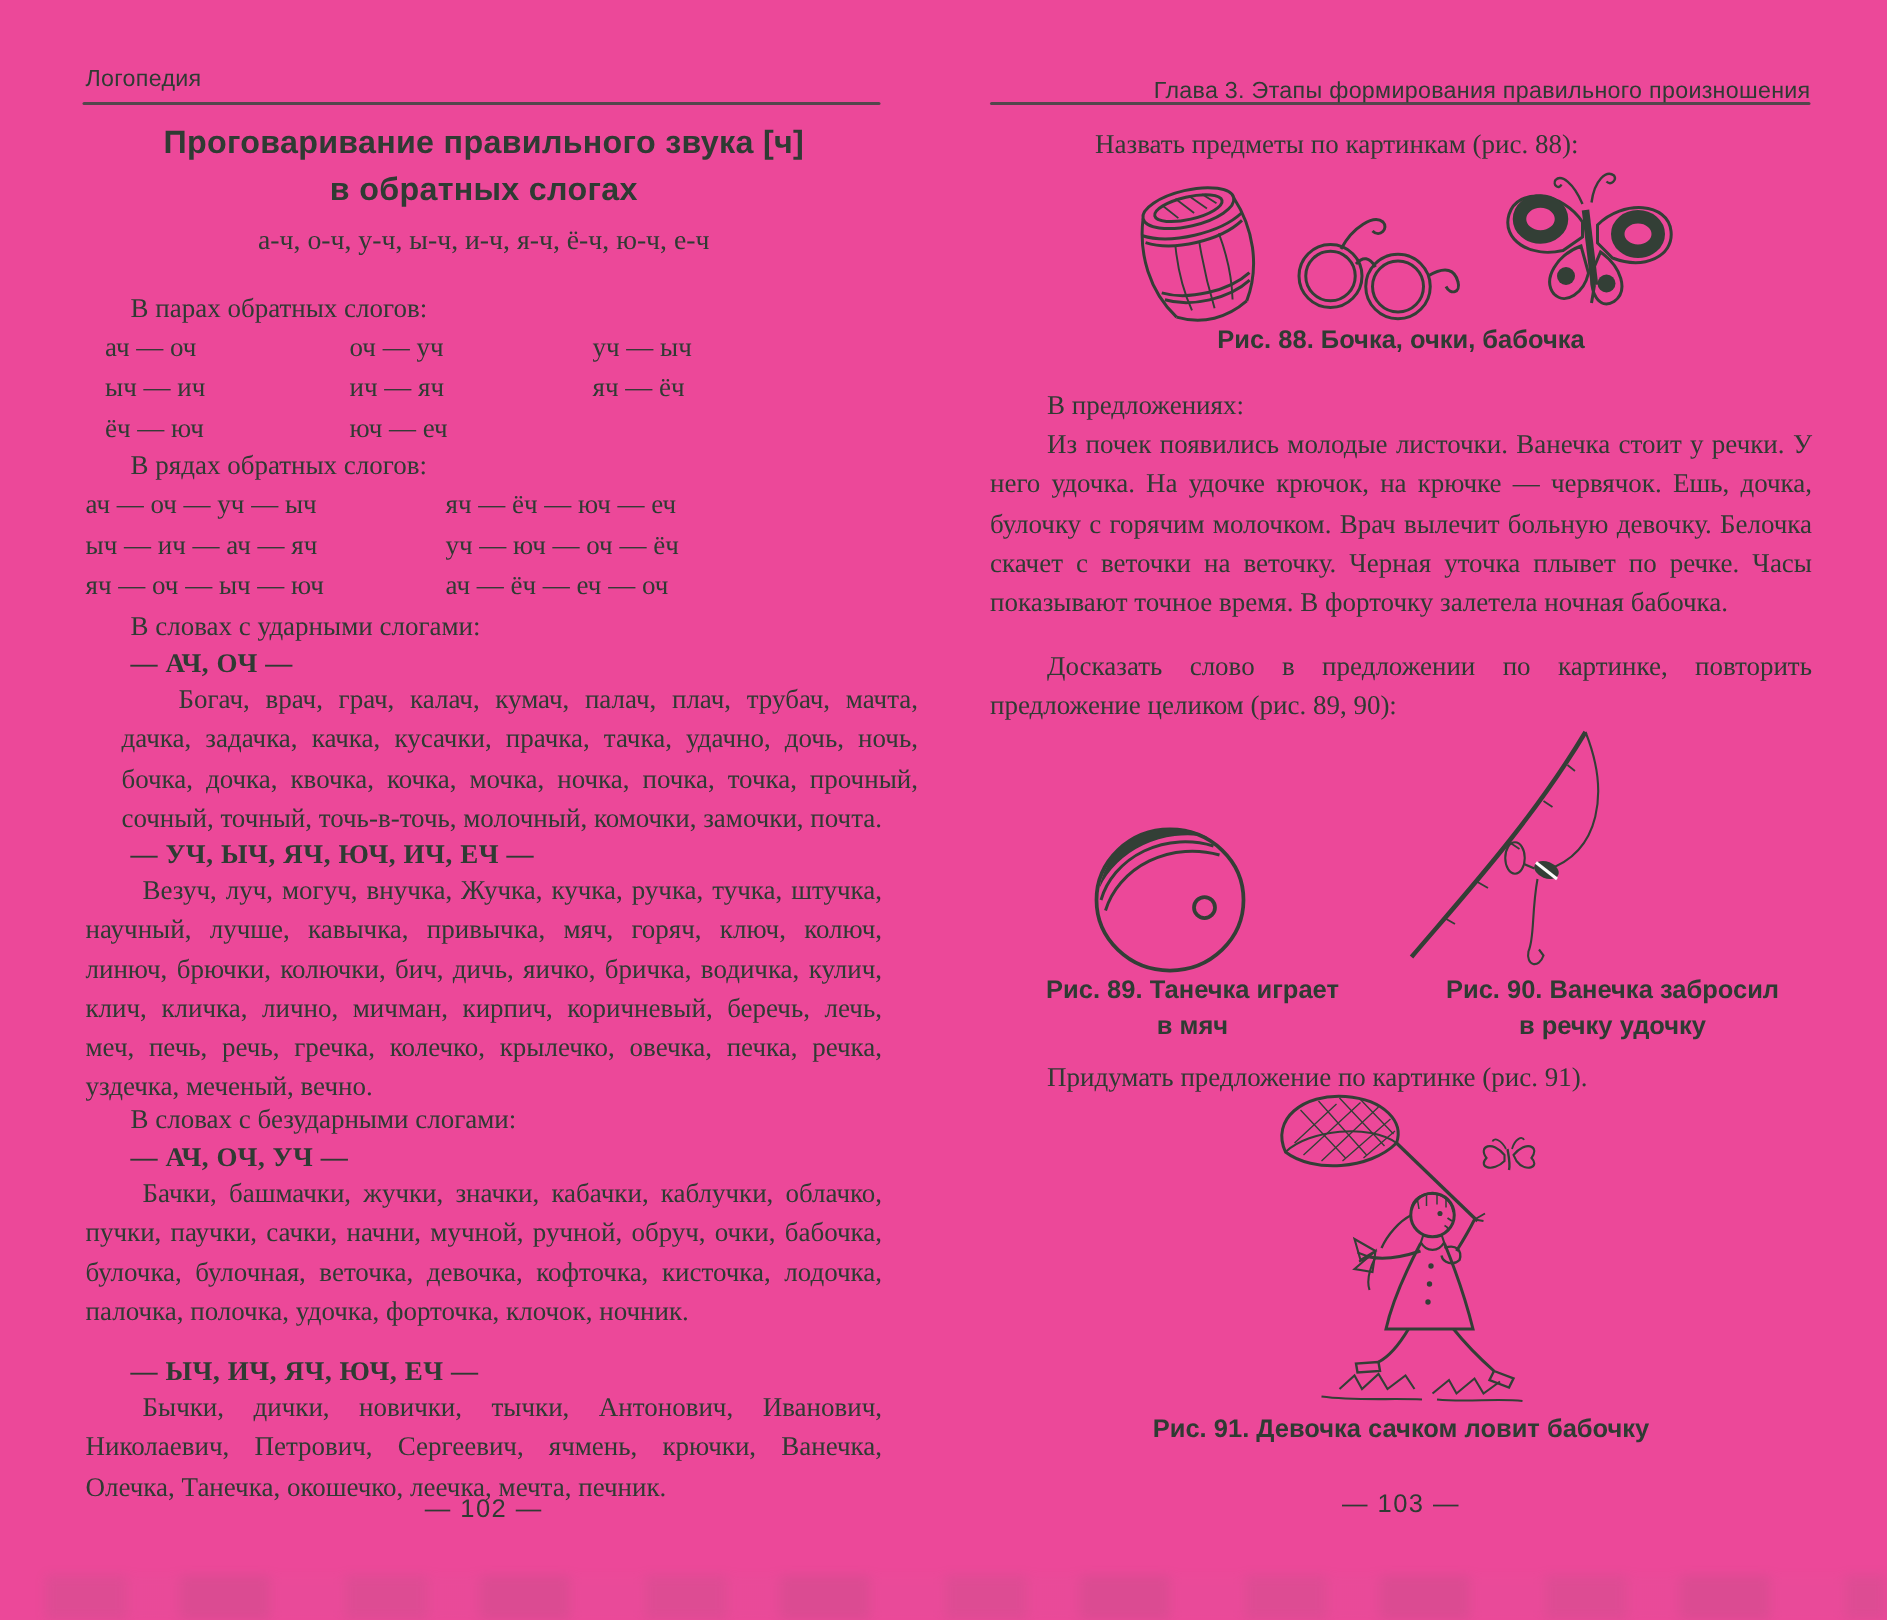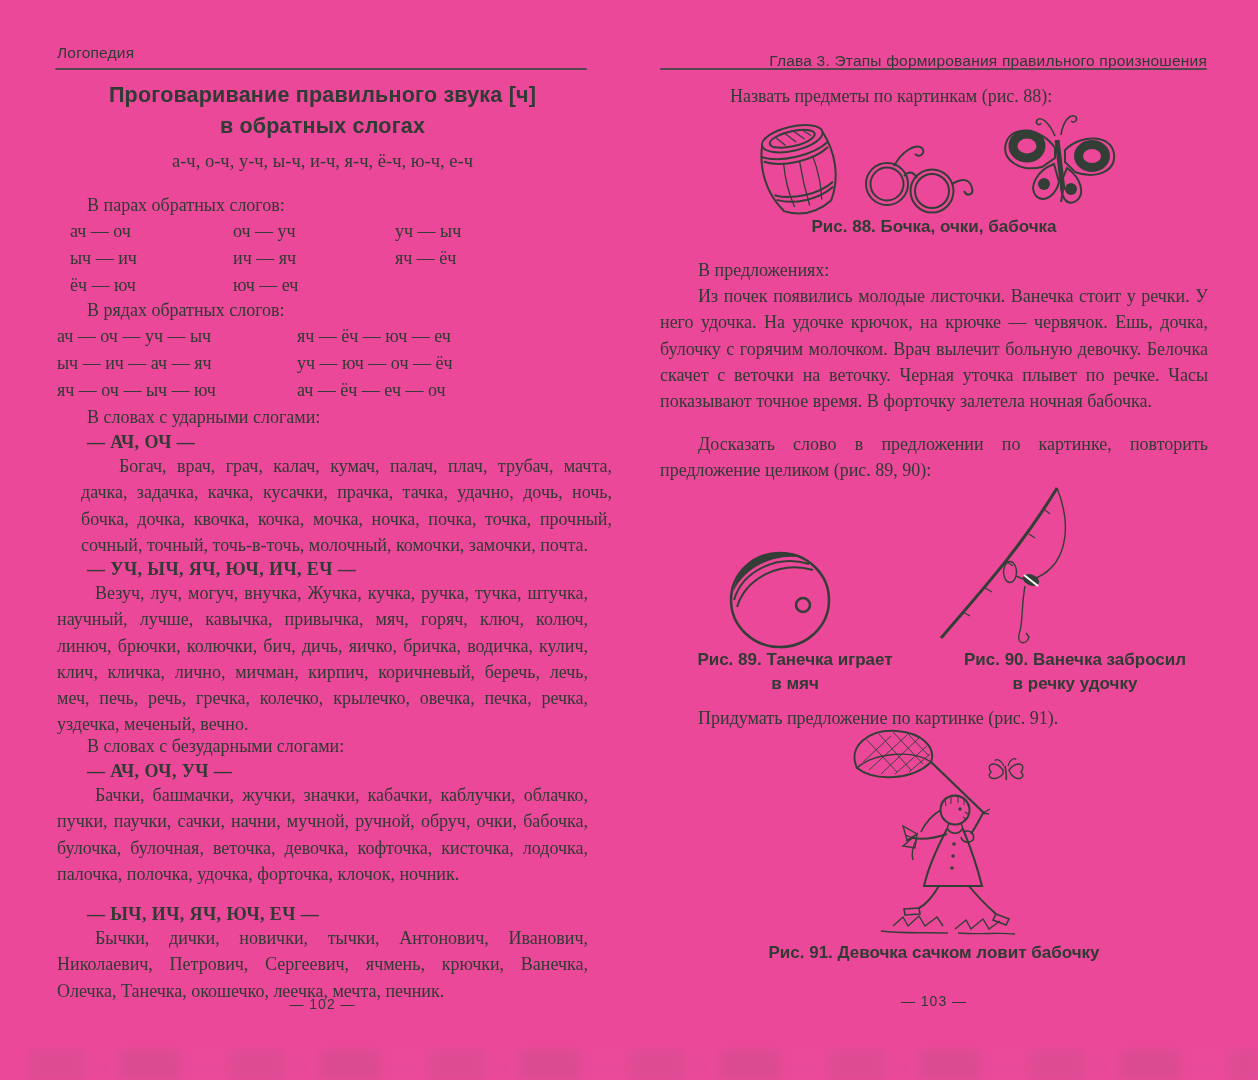--- a/index.html
+++ b/index.html
@@ -12,21 +12,21 @@
   .rule{height:2px;background:#3a463e;opacity:.85;border-radius:1px;}
   .title{font-size:21.5px;font-weight:bold;text-align:center;line-height:31px;letter-spacing:.2px;}
   .center{text-align:center;}
   .right{text-align:right;}
   .hpad{padding-left:30px;}
   .par{text-align:justify;text-indent:38px;}
   .blab{font-weight:bold;letter-spacing:.4px;}
   .pairs-grid{display:grid;grid-template-columns:163px 162px 1fr;line-height:27px;}
   .rows-grid{display:grid;grid-template-columns:240px 1fr;line-height:27px;}
   .cap{font-size:17px;line-height:24px;font-weight:bold;}
-  .pagenum{font-size:14px;letter-spacing:1px;}
+  .pagenum{font-size:17px;letter-spacing:1px;}
   svg{display:block;}
   .ink-stroke{stroke:#333f36;fill:none;}
   #bottom-band{position:absolute;left:30px;right:0;bottom:0;height:30px;
     background:
       repeating-linear-gradient(90deg,
         rgba(105,110,106,0.20) 0 55px, rgba(150,152,148,0.06) 55px 90px,
         rgba(95,100,96,0.22) 90px 150px, rgba(160,162,158,0.05) 150px 200px);
     filter:blur(4px);opacity:.55;}
 </style>
 </head>

